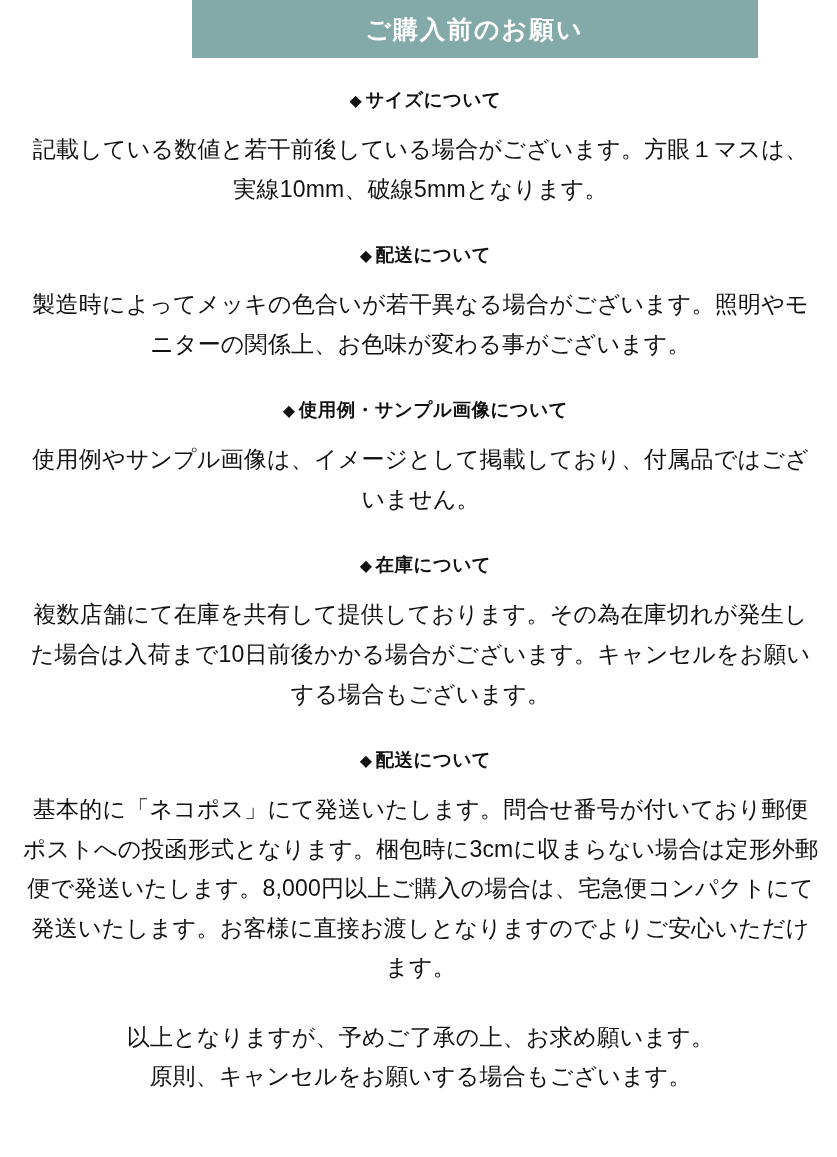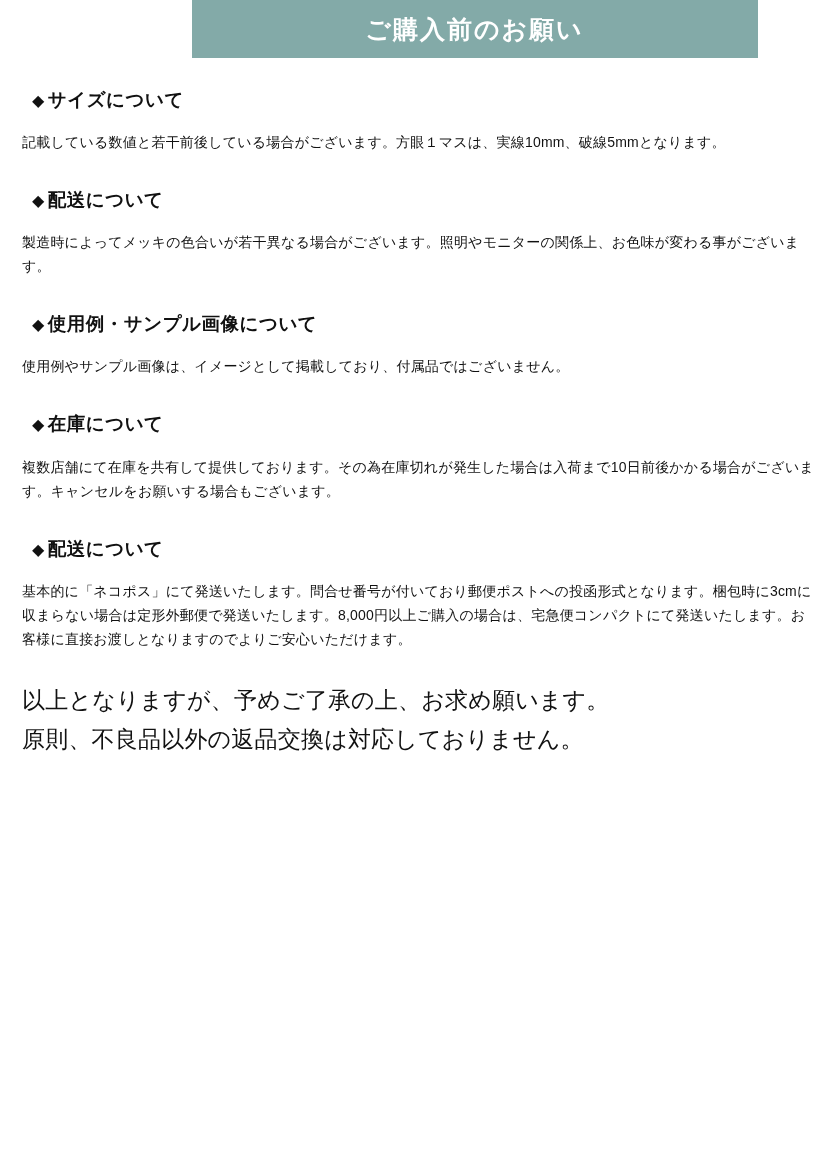--- a/index.html
+++ b/index.html
@@ -47,38 +47,39 @@
   }
   .header-title {
     color: #ffffff;
     font-size: 25px;
     font-weight: bold;
     letter-spacing: 2px;
     line-height: 1;
   }
   .content {
     padding: 0 18px 24px 18px;
+    text-align: center;
   }
   .section {
     margin: 0;
   }
   .section-heading {
     font-size: 18.5px;
     font-weight: bold;
     color: #111111;
     margin: 34px 0 0 14px;
     letter-spacing: 0.5px;
     line-height: 1.3;
   }
   .section-heading .diamond {
     font-size: 16px;
     margin-right: 3px;
   }
   .section-body {
-    font-size: 14px;
+    font-size: 23px;
     line-height: 1.72;
     color: #111111;
     margin: 18px 0 0 4px;
     letter-spacing: 0.2px;
   }
   .closing {
     font-size: 23px;
     line-height: 1.72;
     color: #111111;
     margin: 30px 0 0 4px;
@@ -139,19 +140,19 @@
 
     <div class="section">
       <div class="section-heading">
         <span class="diamond">◆</span><span>配送について</span>
       </div>
       <div class="section-body">基本的に「ネコポス」にて発送いたします。問合せ番号が付いており郵便ポストへの投函形式となります。梱包時に3cmに収まらない場合は定形外郵便で発送いたします。8,000円以上ご購入の場合は、宅急便コンパクトにて発送いたします。お客様に直接お渡しとなりますのでよりご安心いただけます。</div>
     </div>
 
     <div class="closing">
       <span class="line">以上となりますが、予めご了承の上、お求め願います。</span>
-      <span class="line">原則、不良品以外の返品交換は対応しておりません。</span>
+      <span class="line">原則、キャンセルをお願いする場合もございます。</span>
     </div>
 
     <div class="spacer-bottom"></div>
 
   </div>
 </div>
 
 </body></html>

